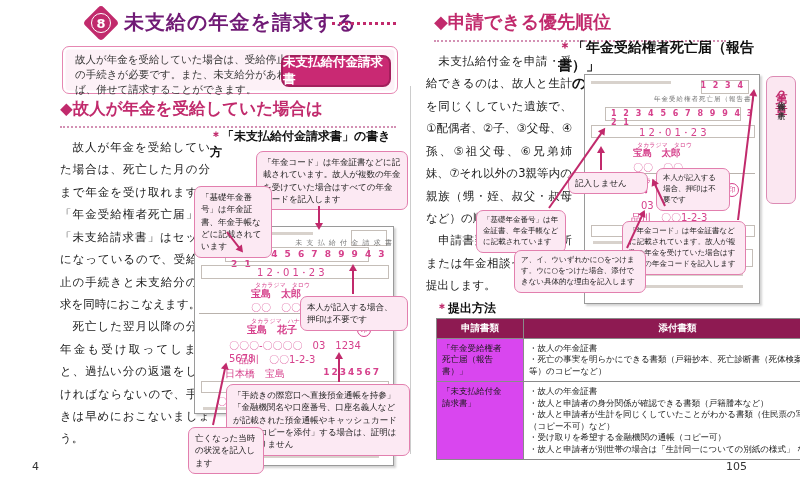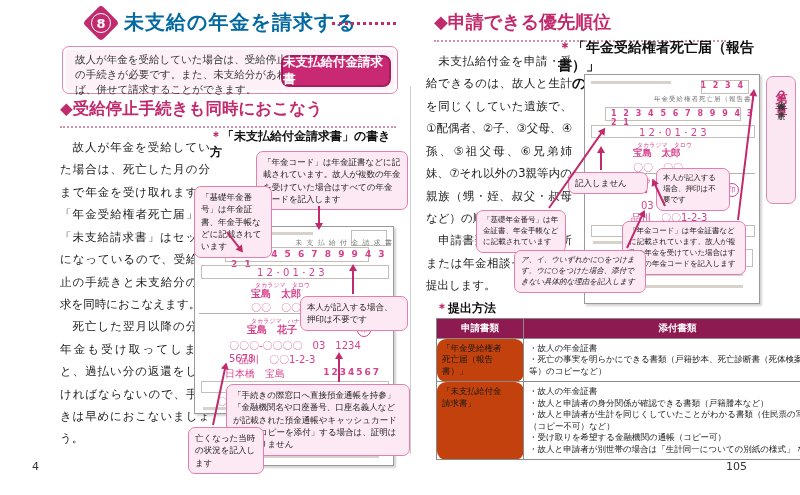--- a/index.html
+++ b/index.html
@@ -2,21 +2,21 @@
 <html><head>
 <meta charset="utf-8">
 <style>
   html,body{margin:0;padding:0;}
   body{font-family:"DejaVu Sans",sans-serif;background:#e9e9e9;}
   .spread{position:relative;width:800px;height:495px;background:#ffffff;overflow:hidden;font-family:"DejaVu Sans",sans-serif;}
   .abs{position:absolute;}
   
   .num-diamond{position:absolute;left:88px;top:10px;width:26px;height:26px;background:#c12a6c;transform:rotate(45deg);border-radius:4px;}
   .num-inner{width:18px;height:18px;margin:2.5px auto;border:1.5px solid #fff;border-radius:50%;display:flex;align-items:center;justify-content:center;transform:rotate(-45deg);color:#fff;font-weight:bold;font-size:13px;}
-  .l-title{left:124px;top:9px;font-size:20px;font-weight:bold;color:#0369a1;letter-spacing:1px;}
+  .l-title{left:124px;top:9px;font-size:20px;font-weight:bold;color:#701a75;letter-spacing:1px;}
   .squiggle{left:332px;top:22px;width:64px;border-top:3px dotted #c12a6c;}
   .intro-box{left:62px;top:46px;width:334px;height:46px;background:#fdf1f7;border:1.5px solid #e687b2;border-radius:7px;box-shadow:inset 0 0 0 2.5px #fff;}
   .intro-text{position:absolute;left:12px;top:5px;width:214px;font-size:10.5px;line-height:1.45;color:#333;font-weight:500;}
   .badge{position:absolute;right:6px;top:8px;width:106px;height:28px;background:#c92973;border:2px solid #a31e5c;border-radius:8px;color:#fff;font-weight:bold;font-size:12.5px;display:flex;align-items:center;justify-content:center;}
   .sec-heading{font-weight:bold;color:#c12a6c;white-space:nowrap;}
   .l-heading{left:60px;top:98px;font-size:16.5px;}
   .r-heading{left:434px;top:10px;font-size:18px;}
   .dotline{border-top:2px dotted #d391b4;}
   .body-col{font-size:11.5px;line-height:1.95;color:#1a1a1a;text-align:justify;}
   .body-col p{margin:0;}
@@ -40,21 +40,21 @@
   .f-name{position:absolute;font-size:10px;font-weight:bold;}
   .f-small{position:absolute;font-size:10px;}
   .f-seal{position:absolute;width:12px;height:12px;border:1px solid #d6418c;border-radius:50%;font-size:7px;display:flex;align-items:center;justify-content:center;}
   .f-divider{position:absolute;border-top:1px solid #b9b2ac;}
   .hl-mark{position:absolute;background:#c92973;}
   
   .sub-table{position:absolute;left:436px;top:318px;width:396px;border-collapse:collapse;table-layout:fixed;z-index:2;}
   .sub-table th,.sub-table td{border:1px solid #8a8a8a;vertical-align:top;}
   .sub-table th{background:#8e1a52;color:#fff;font-size:9.5px;font-weight:bold;padding:3px 0;text-align:center;}
   .sub-table td{font-size:8.5px;line-height:1.35;padding:4px 5px;color:#1a1a1a;}
-  .doc-cell{background:#c2410c;width:86px;white-space:pre-line;border-radius:9px;}
+  .doc-cell{background:#d946ef;width:86px;white-space:pre-line;}
   .att-cell{background:#fff;white-space:pre-line;}
   
   .chap{left:766px;top:76px;width:28px;height:126px;background:#fbe7f1;border:1.5px solid #dc8bb4;border-radius:7px;display:flex;flex-direction:column;align-items:center;}
   .chap-num{writing-mode:vertical-rl;text-orientation:upright;color:#c12a6c;font-weight:bold;font-size:12px;margin-top:5px;}
   .chap-label{writing-mode:vertical-rl;text-orientation:upright;font-size:7.5px;color:#333;margin-top:3px;line-height:1.05;}
   .gutter{left:410px;top:86px;height:368px;border-left:1px solid #cccccc;}
 </style>
 </head>
 <body>
 
@@ -64,21 +64,21 @@
     <div class="num-inner">8</div>
   </div>
   <div class="abs l-title">未支給の年金を請求する</div>
   <div class="abs squiggle"></div>
 
   <div class="abs intro-box">
     <div class="intro-text">故人が年金を受給していた場合は、受給停止の手続きが必要です。また、未支給分があれば、併せて請求することができます。</div>
     <div class="badge">未支払給付金請求書</div>
   </div>
 
-  <div class="abs sec-heading l-heading"><span class="star">◆</span><span>受給停止手続きも同時におこなう</span></div>
+  <div class="abs sec-heading l-heading"><span class="star">◆</span><span>故人が年金を受給していた場合は</span></div>
   <div class="abs dotline" style="left:60px;top:126px;width:336px;"></div>
 
   <div class="abs body-col" style="left:60px;top:136px;width:150px;">
     <p>　故人が年金を受給していた場合は、死亡した月の分まで年金を受け取れます。「年金受給権者死亡届」と「未支給請求書」はセットになっているので、受給停止の手続きと未支給分の請求を同時におこなえます。</p>
     <p>　死亡した翌月以降の分の年金も受け取ってしまうと、過払い分の返還をしなければならないので、手続きは早めにおこないましょう。</p>
   </div>
 
   <div class="abs pagenum" style="left:32px;top:460px;">4</div>
 
   <div class="abs form-guide-title" style="left:210px;top:129px;width:190px;"><span class="star">＊</span><span>「未支払給付金請求書」の書き方</span></div>
@@ -161,21 +161,21 @@
     <div class="fbox" style="right:6px;top:174px;width:72px;height:16px;"></div>
     <div class="f-num ink" style="right:12px;top:178px;font-size:7px;">1 2 3 4 5 6 7</div>
     <div class="fbar" style="left:8px;top:198px;width:150px;"></div>
     <div class="fbar" style="left:8px;top:210px;width:150px;"></div>
   </div>
 
   <div class="callout" style="left:568px;top:172px;width:66px;z-index:6;">記入しません</div>
   <div class="callout small-co" style="left:656px;top:168px;width:60px;z-index:6;">本人が記入する場合、押印は不要です</div>
   <div class="callout small-co" style="left:476px;top:210px;width:76px;z-index:6;">「基礎年金番号」は年金証書、年金手帳などに記載されています</div>
   <div class="callout small-co" style="left:622px;top:221px;width:110px;z-index:6;">「年金コード」は年金証書などに記載されています。故人が複数の年金を受けていた場合はすべての年金コードを記入します</div>
-  <div class="callout small-co" style="left:514px;top:250px;width:118px;z-index:6;font-style:italic;">ア、イ、ウいずれかに○をつけます。ウに○をつけた場合、添付できない具体的な理由を記入します</div>
+  <div class="callout small-co" style="left:514px;top:250px;width:118px;z-index:6;">ア、イ、ウいずれかに○をつけます。ウに○をつけた場合、添付できない具体的な理由を記入します</div>
 
   <div class="arrow" style="left:600px;top:170px;height:18px;transform:rotate(180deg);"></div>
   <div class="arrow" style="left:548px;top:208px;height:92px;transform:rotate(215deg);"></div>
   <div class="arrow" style="left:626px;top:248px;height:36px;transform:rotate(205deg);"></div>
   <div class="arrow" style="left:737px;top:220px;height:126px;transform:rotate(187deg);"></div>
   <div class="arrow" style="left:664px;top:206px;height:24px;transform:rotate(155deg);"></div>
 
   <div class="abs form-guide-title" style="left:436px;top:301px;font-size:12px;"><span class="star">＊</span><span>提出方法</span></div>
   <table class="sub-table">
     <tbody>

